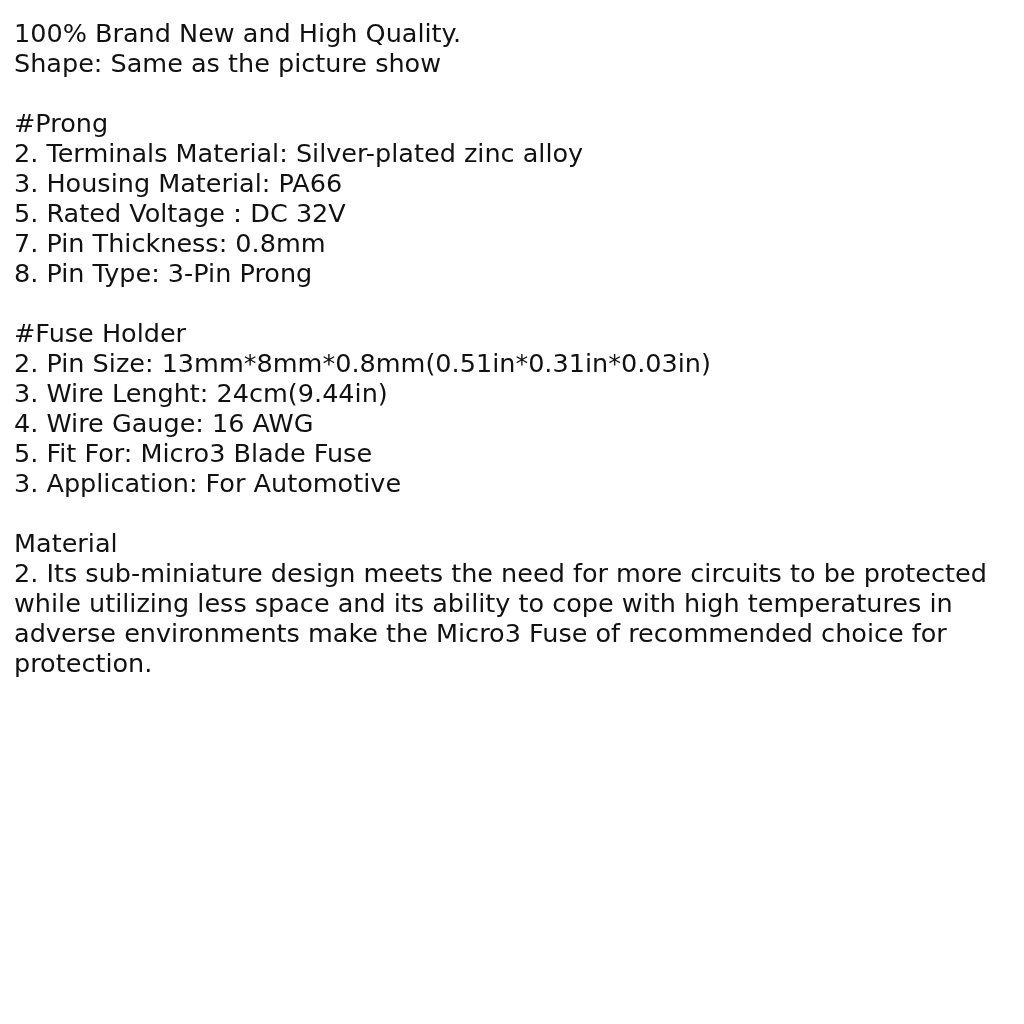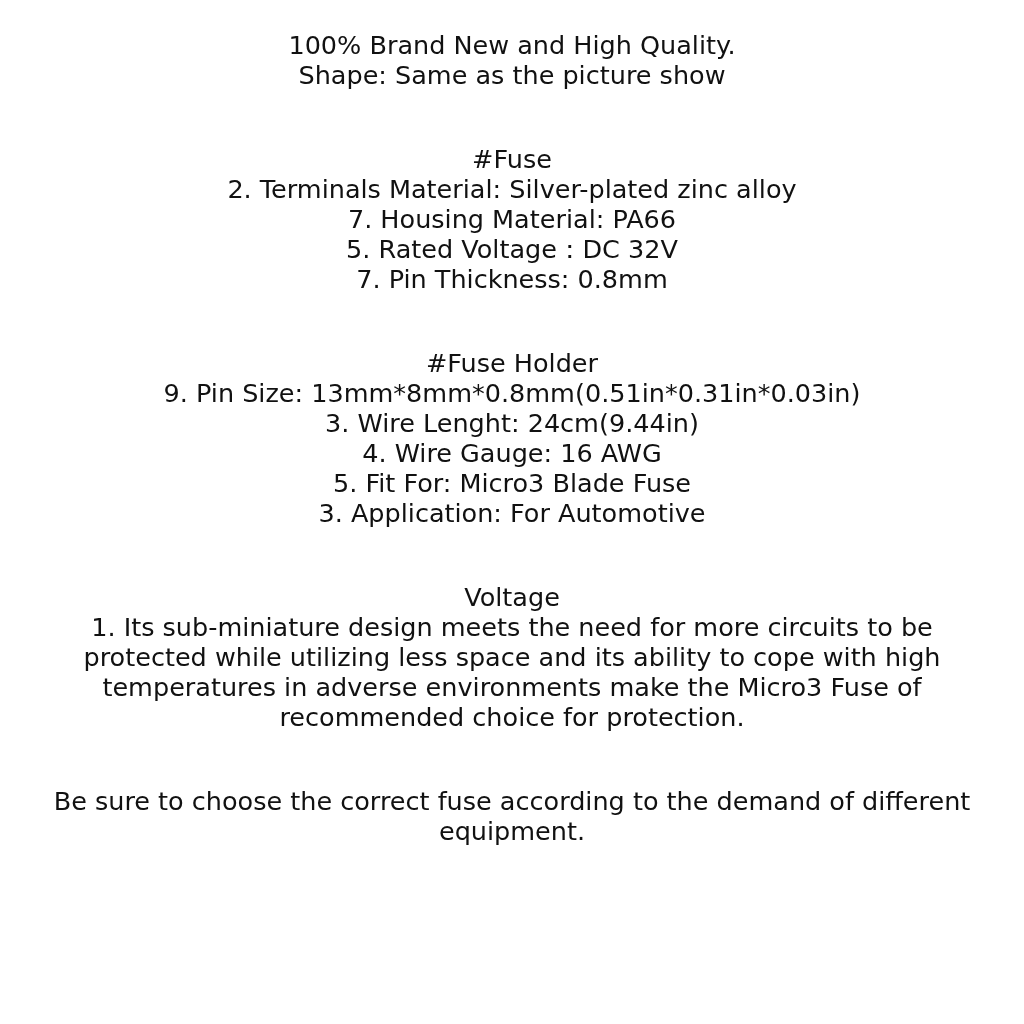--- a/index.html
+++ b/index.html
@@ -24,62 +24,61 @@
   .line {
     font-size: 25.5px;
     line-height: 30px;
     white-space: pre-wrap;
     letter-spacing: 0px;
   }
   .blank {
     height: 30px;
   }
   .block {
-    margin: 12px;
+    margin: 0;
     padding: 0;
-    text-align: center;
   }
 </style>
 </head>
 <body>
 
 <div class="page">
 
   <div class="block">
     <div class="line">100% Brand New and High Quality.</div>
     <div class="line">Shape: Same as the picture show</div>
   </div>
 
   <div class="blank"></div>
 
   <div class="block">
-    <div class="line">#Fuse</div>
+    <div class="line">#Prong</div>
     <div class="line">2. Terminals Material: Silver-plated zinc alloy</div>
-    <div class="line">7. Housing Material: PA66</div>
+    <div class="line">3. Housing Material: PA66</div>
     <div class="line">5. Rated Voltage：DC 32V</div>
     <div class="line">7. Pin Thickness: 0.8mm</div>
+    <div class="line">8. Pin Type: 3-Pin Prong</div>
   </div>
 
   <div class="blank"></div>
 
   <div class="block">
     <div class="line">#Fuse Holder</div>
-    <div class="line">9. Pin Size: 13mm*8mm*0.8mm(0.51in*0.31in*0.03in)</div>
+    <div class="line">2. Pin Size: 13mm*8mm*0.8mm(0.51in*0.31in*0.03in)</div>
     <div class="line">3. Wire Lenght: 24cm(9.44in)</div>
     <div class="line">4. Wire Gauge: 16 AWG</div>
     <div class="line">5. Fit For: Micro3 Blade Fuse</div>
     <div class="line">3. Application: For Automotive</div>
   </div>
 
   <div class="blank"></div>
 
   <div class="block">
-    <div class="line">Voltage</div>
-    <div class="line">1. Its sub-miniature design meets the need for more circuits to be protected while utilizing less space and its ability to cope with high temperatures in adverse environments make the Micro3 Fuse of recommended choice for protection.</div>
+    <div class="line">Material</div>
+    <div class="line">2. Its sub-miniature design meets the need for more circuits to be protected while utilizing less space and its ability to cope with high temperatures in adverse environments make the Micro3 Fuse of recommended choice for protection.</div>
   </div>
 
   <div class="blank"></div>
 
   <div class="block">
-    <div class="line">Be sure to choose the correct fuse according to the demand of different equipment.</div>
   </div>
 
 </div>
 
 </body></html>

